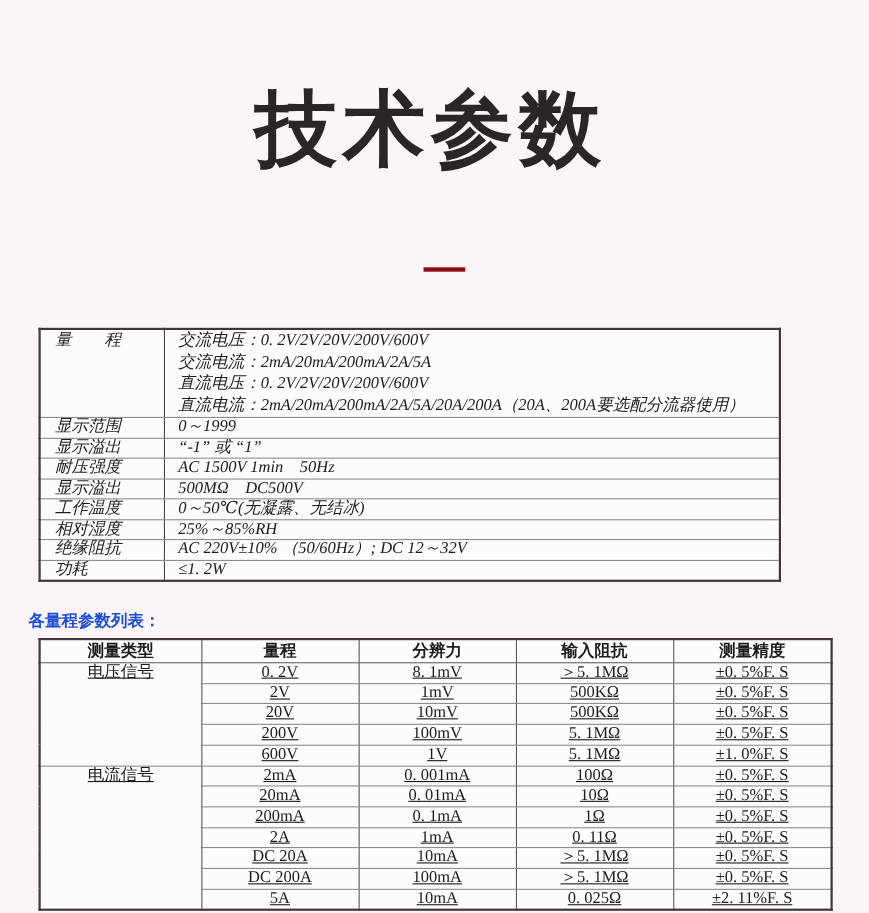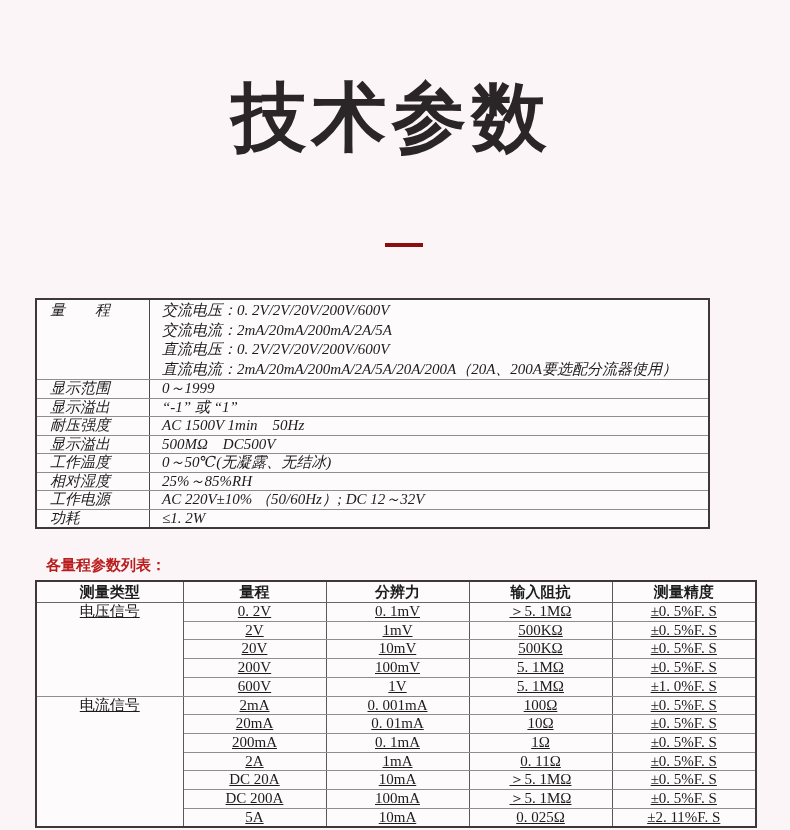--- a/index.html
+++ b/index.html
@@ -43,22 +43,22 @@
     padding-left:13px;
   }
   .spec-table .value-cell{padding-left:12px;}
   .spec-table tr.range-row td{
     height:78px;vertical-align:top;line-height:19.5px;
   }
   .spec-table .range-lines div{line-height:19.5px;height:19.5px;}
   .spec-table tr.range-row td{padding-top:1px;}
   
   .table-caption{
-    position:absolute;top:555px;left:46px;
-    font-size:15px;font-weight:bold;line-height:20px;color:#b91c1c;
+    position:absolute;top:555px;left:26px;
+    font-size:15px;font-weight:bold;line-height:20px;color:#1d4ed8;
   }
   
   .param-table{
     position:absolute;top:580px;left:35px;width:720px;
     border-collapse:collapse;table-layout:fixed;
     font-size:15px;text-align:center;
     border:2px solid #3f3739;
     background:#fdfbfc;
   }
   .param-table th{
@@ -111,21 +111,21 @@
   </tr>
   <tr>
     <td class="label-cell">工作温度</td>
     <td class="value-cell">0～50℃(无凝露、无结冰)</td>
   </tr>
   <tr>
     <td class="label-cell">相对湿度</td>
     <td class="value-cell">25%～85%RH</td>
   </tr>
   <tr>
-    <td class="label-cell">工作电源</td>
+    <td class="label-cell">绝缘阻抗</td>
     <td class="value-cell">AC 220V±10% （50/60Hz）; DC 12～32V</td>
   </tr>
   <tr>
     <td class="label-cell">功耗</td>
     <td class="value-cell">≤1. 2W</td>
   </tr>
 </tbody>
   </table>
 
 <div class="table-caption">各量程参数列表：</div>
@@ -142,21 +142,21 @@
       <tr>
     <th>测量类型</th>
     <th>量程</th>
     <th>分辨力</th>
     <th>输入阻抗</th>
     <th>测量精度</th>
   </tr>
   <tr>
     <td class="group-cell" rowspan="5">电压信号</td>
     <td>0. 2V</td>
-    <td>0. 1mV</td>
+    <td>8. 1mV</td>
     <td>＞5. 1MΩ</td>
     <td>±0. 5%F. S</td>
   </tr>
   <tr>
     <td>2V</td>
     <td>1mV</td>
     <td>500KΩ</td>
     <td>±0. 5%F. S</td>
   </tr>
   <tr>

